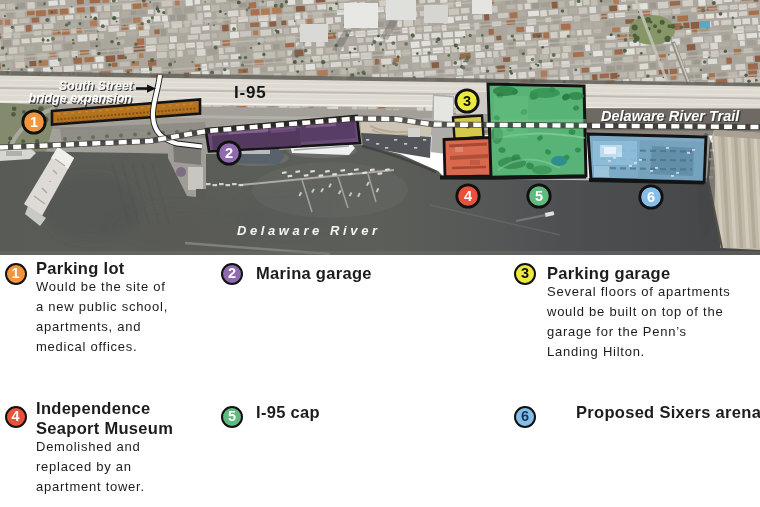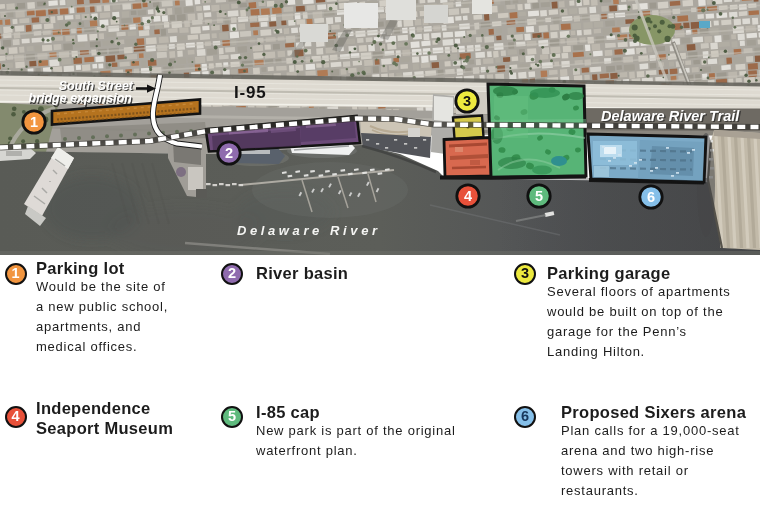--- a/index.html
+++ b/index.html
@@ -2396,33 +2396,32 @@
         <circle cx="651" cy="197" r="11.2" fill="#85bfe9" stroke="#111111" stroke-width="2.8"></circle>
         <text x="651" y="202.2" text-anchor="middle" font-family="'Liberation Sans',sans-serif" font-weight="bold" font-size="14.5px" fill="#fff">6</text>
       </svg></div>
 <div class="lc" style="left:4.5px;top:263px;background:#f2953f;color:#fff">1</div>
     <div class="lt" style="left:36px;top:258px">
       <div class="lh">Parking lot</div>
       <div class="lb">Would be the site of<br>a new public school,<br>apartments, and<br>medical offices.</div>
     </div>
     <div class="lc" style="left:221px;top:263px;background:#8f6bae;color:#fff">2</div>
     <div class="lt" style="left:256px;top:263px">
-      <div class="lh">River basin</div>
+      <div class="lh">Marina garage</div>
     </div>
     <div class="lc" style="left:514px;top:263px;background:#ece93f;color:#111">3</div>
     <div class="lt" style="left:547px;top:263px">
       <div class="lh">Parking garage</div>
       <div class="lb">Several floors of apartments<br>would be built on top of the<br>garage for the Penn’s<br>Landing Hilton.</div>
     </div>
     <div class="lc" style="left:4.5px;top:406px;background:#e8513a;color:#fff">4</div>
     <div class="lt" style="left:36px;top:398px">
       <div class="lh">Independence<br>Seaport Museum</div>
+      <div class="lb">Demolished and<br>replaced by an<br>apartment tower.</div>
     </div>
     <div class="lc" style="left:221px;top:406px;background:#5eba7d;color:#fff">5</div>
     <div class="lt" style="left:256px;top:402px">
-      <div class="lh">I-85 cap</div>
-      <div class="lb">New park is part of the original<br>waterfront plan.</div>
+      <div class="lh">I-95 cap</div>
     </div>
     <div class="lc" style="left:514px;top:406px;background:#85bfe9;color:#16365c">6</div>
-    <div class="lt" style="left:561px;top:402px">
+    <div class="lt" style="left:576px;top:402px">
       <div class="lh">Proposed Sixers arena</div>
-      <div class="lb">Plan calls for a 19,000-seat<br>arena and two high-rise<br>towers with retail or<br>restaurants.</div>
     </div>
 </div>
 </body></html>

